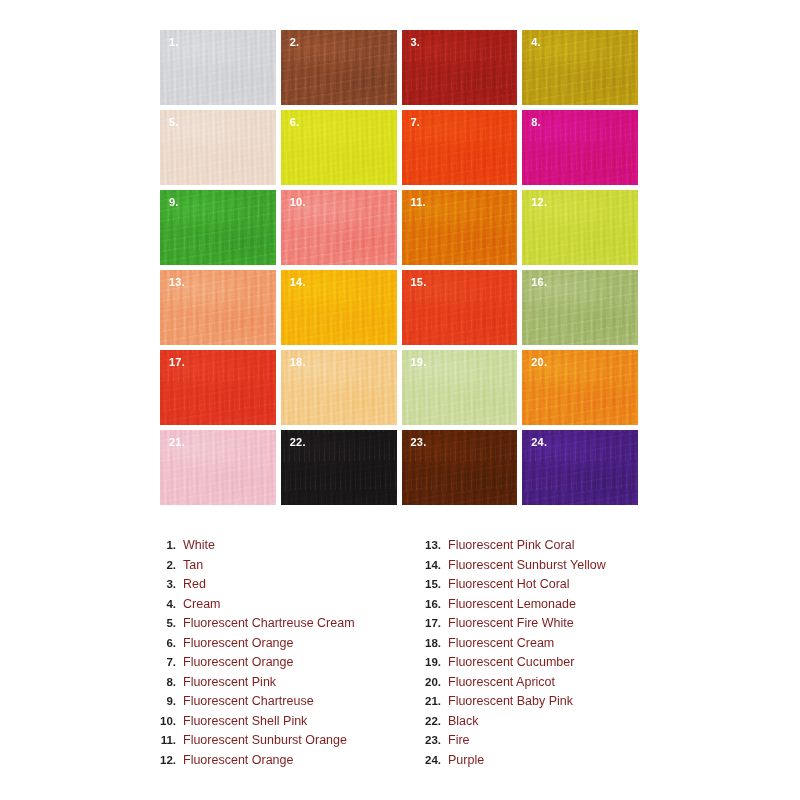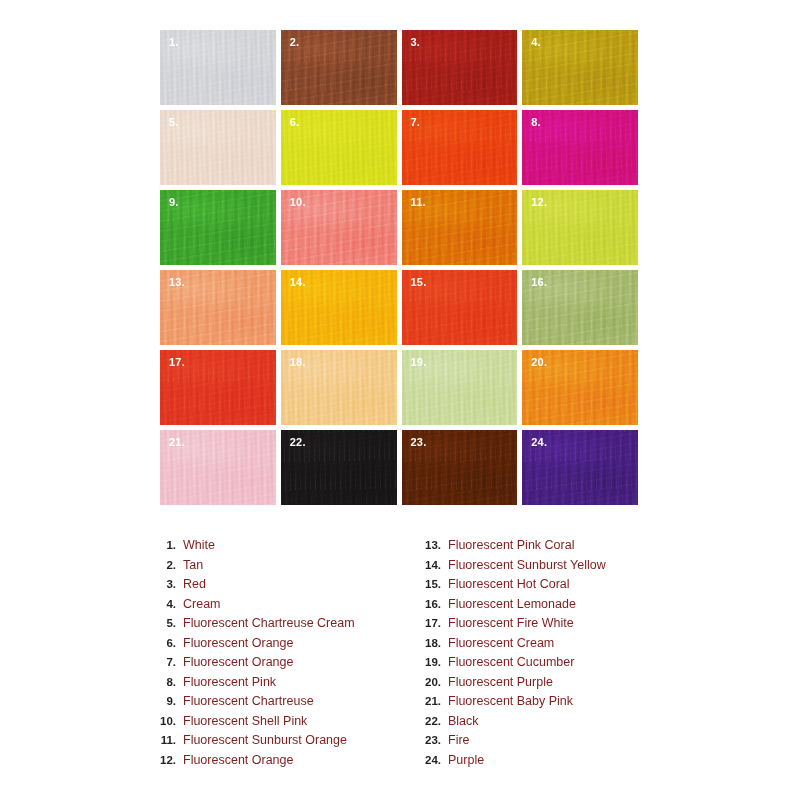--- a/index.html
+++ b/index.html
@@ -271,21 +271,21 @@
         <div class="legend-row">
           <span class="legend-num">18.</span>
           <span class="legend-label">Fluorescent Cream</span>
         </div>
         <div class="legend-row">
           <span class="legend-num">19.</span>
           <span class="legend-label">Fluorescent Cucumber</span>
         </div>
         <div class="legend-row">
           <span class="legend-num">20.</span>
-          <span class="legend-label">Fluorescent Purple</span>
+          <span class="legend-label">Fluorescent Apricot</span>
         </div>
         <div class="legend-row">
           <span class="legend-num">21.</span>
           <span class="legend-label">Fluorescent Baby Pink</span>
         </div>
         <div class="legend-row">
           <span class="legend-num">22.</span>
           <span class="legend-label">Black</span>
         </div>
         <div class="legend-row">

